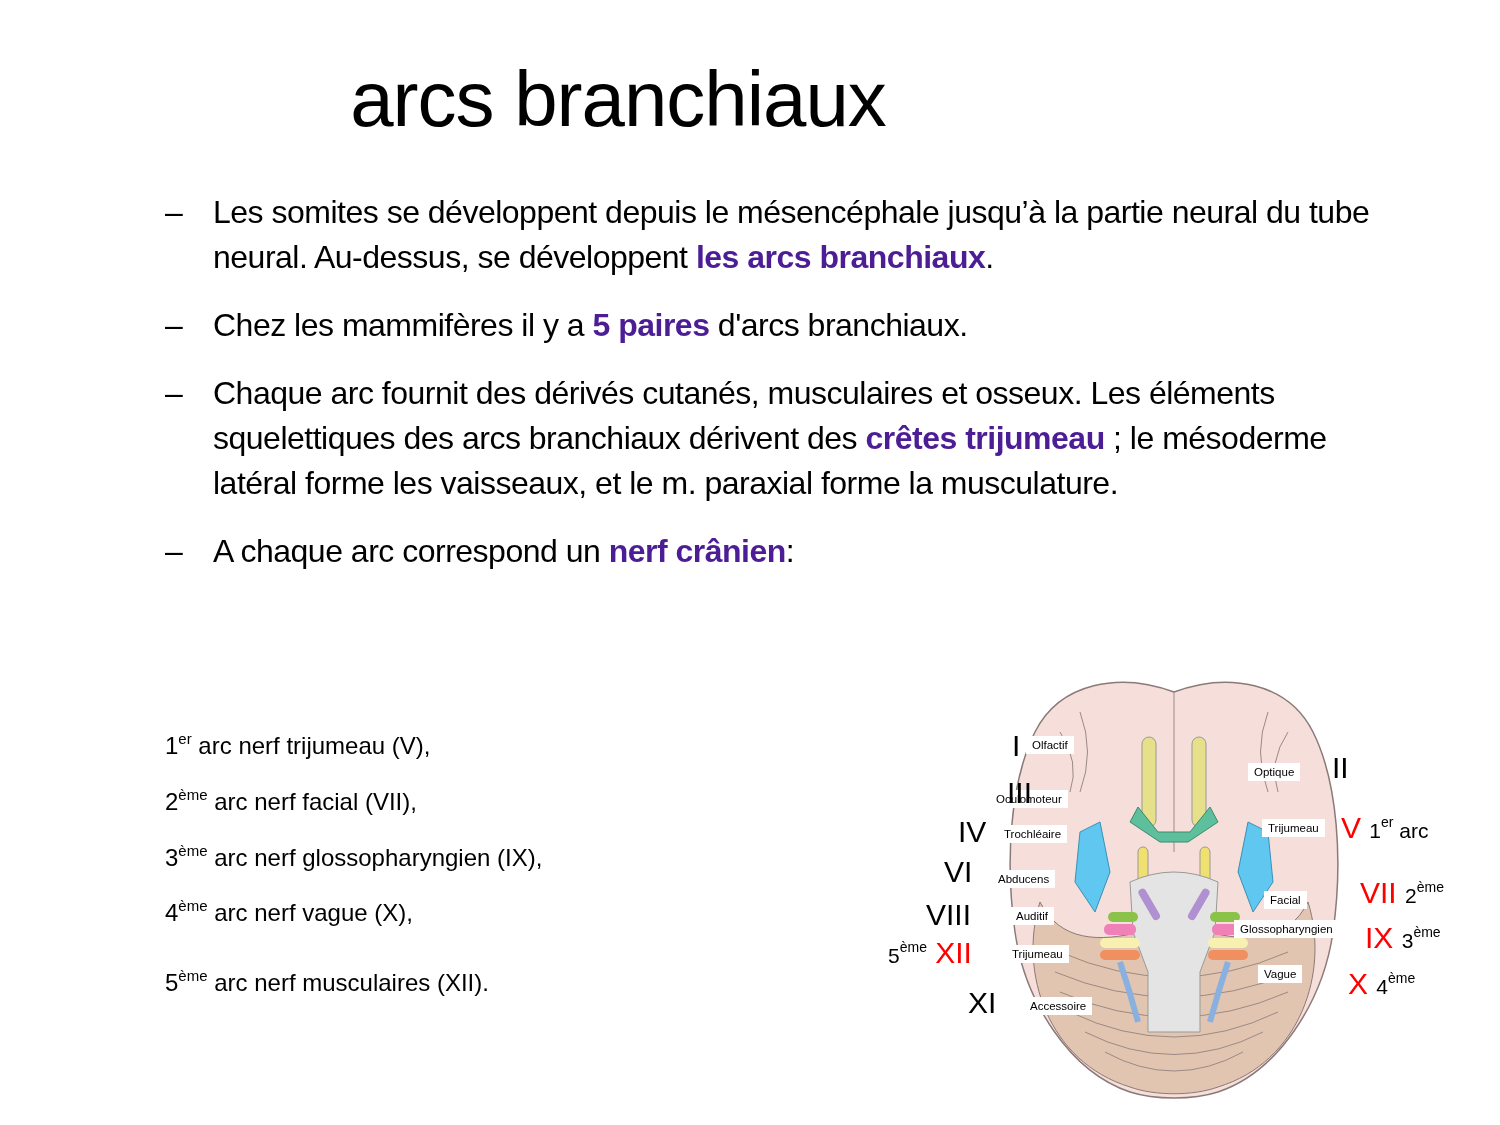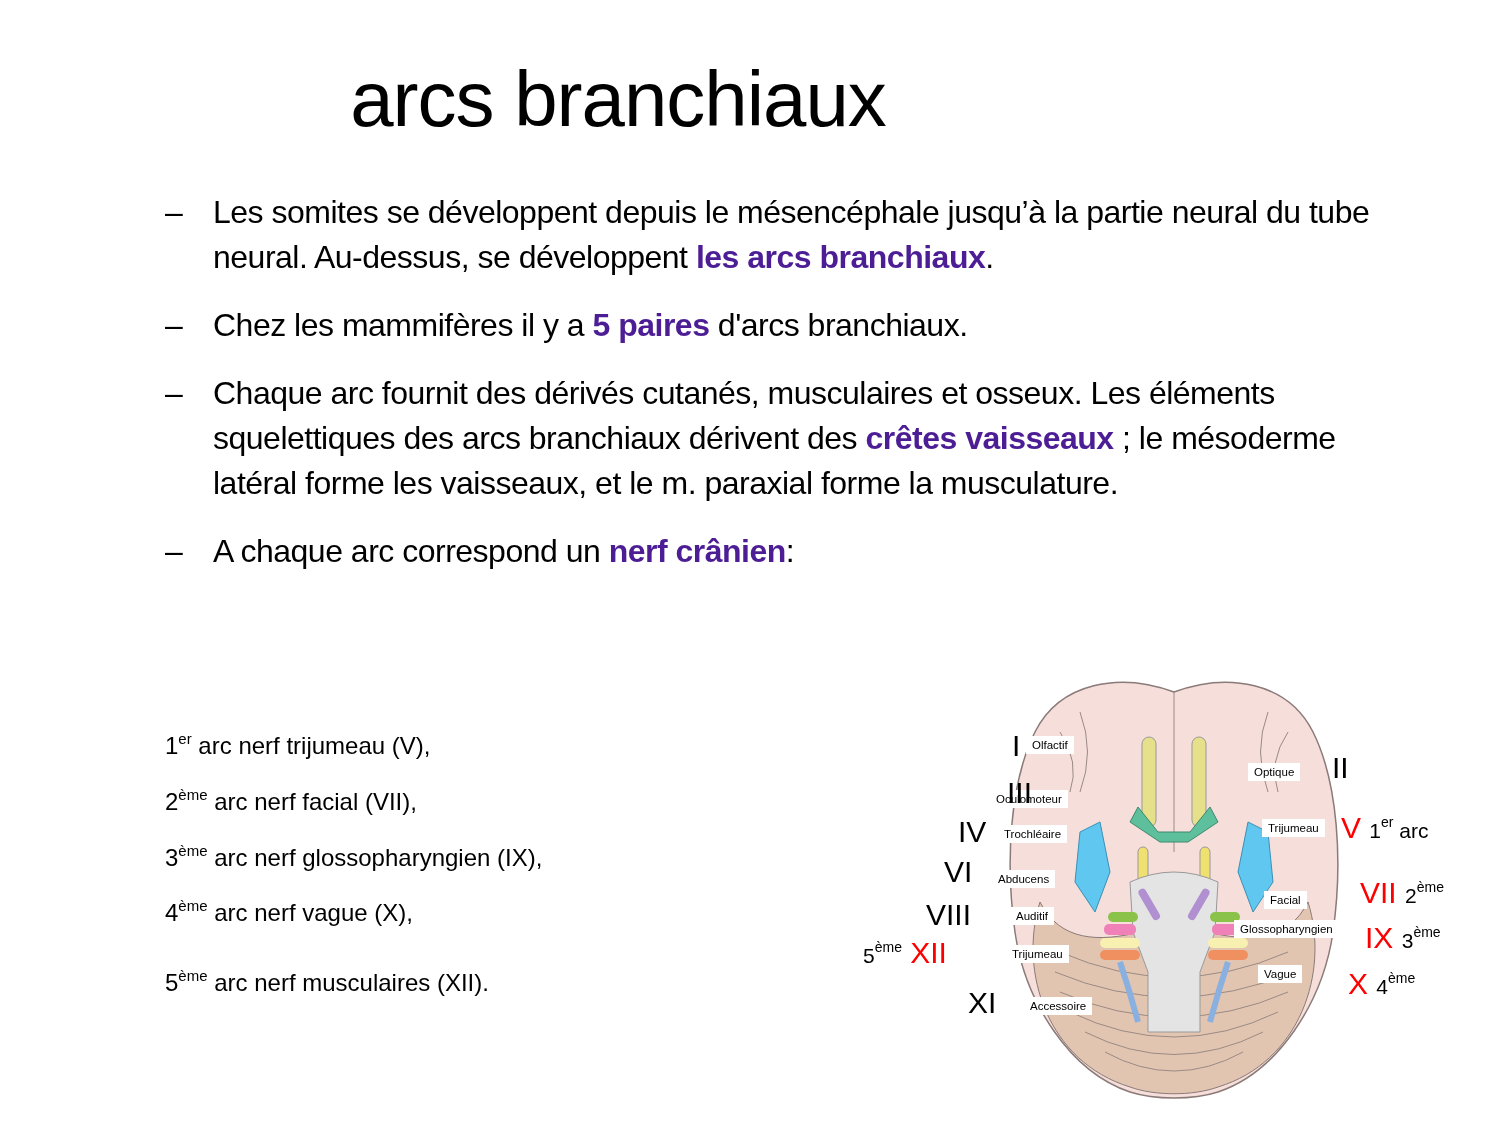--- a/index.html
+++ b/index.html
@@ -29,21 +29,21 @@
   <div class="bullet">
     <span class="dash">–</span>
     <span>Les somites se développent depuis le mésencéphale jusqu’à la partie neural du tube neural. Au-dessus, se développent </span><span class="hl">les arcs branchiaux</span><span>.</span>
   </div>
   <div class="bullet">
     <span class="dash">–</span>
     <span>Chez les mammifères il y a </span><span class="hl">5 paires</span><span> d'arcs branchiaux.</span>
   </div>
   <div class="bullet">
     <span class="dash">–</span>
-    <span>Chaque arc fournit des dérivés cutanés, musculaires et osseux. Les éléments squelettiques des arcs branchiaux dérivent des </span><span class="hl">crêtes vaisseaux</span><span> ; le mésoderme latéral forme les vaisseaux, et le m. paraxial forme la musculature.</span>
+    <span>Chaque arc fournit des dérivés cutanés, musculaires et osseux. Les éléments squelettiques des arcs branchiaux dérivent des </span><span class="hl">crêtes trijumeau</span><span> ; le mésoderme latéral forme les vaisseaux, et le m. paraxial forme la musculature.</span>
   </div>
   <div class="bullet">
     <span class="dash">–</span>
     <span>A chaque arc correspond un </span><span class="hl">nerf crânien</span><span>:</span>
   </div>
 </div>
 
 <div class="arcs">
   <div class="arc" style="top:0px"><span>1</span><sup>er</sup><span> arc nerf trijumeau (V),</span></div>
   <div class="arc" style="top:56px"><span>2</span><sup>ème</sup><span> arc nerf facial (VII),</span></div>
@@ -102,20 +102,20 @@
 <div class="lbl" style="left:1262px;top:819px">Trijumeau</div>
 <div class="lbl" style="left:1264px;top:891px">Facial</div>
 <div class="lbl" style="left:1234px;top:920px">Glossopharyngien</div>
 <div class="lbl" style="left:1258px;top:965px">Vague</div>
 
 <div class="rn" style="left:1012px;top:731px">I</div>
 <div class="rn" style="left:1007px;top:778px">III</div>
 <div class="rn" style="left:958px;top:817px">IV</div>
 <div class="rn" style="left:944px;top:857px">VI</div>
 <div class="rn" style="left:926px;top:900px">VIII</div>
-<div class="rn" style="left:863px;top:938px"><span class="small">5</span><sup class="small" style="font-size:14px">ème</sup> <span class="red">XII</span></div>
+<div class="rn" style="left:888px;top:938px"><span class="small">5</span><sup class="small" style="font-size:14px">ème</sup> <span class="red">XII</span></div>
 <div class="rn" style="left:968px;top:988px">XI</div>
 
 <div class="rn" style="left:1332px;top:753px">II</div>
 <div class="rn" style="left:1341px;top:813px"><span class="red">V</span> <span class="small">1</span><sup class="small" style="font-size:14px">er</sup><span class="small"> arc</span></div>
 <div class="rn" style="left:1360px;top:878px"><span class="red">VII</span> <span class="small">2</span><sup class="small" style="font-size:14px">ème</sup></div>
 <div class="rn" style="left:1365px;top:923px"><span class="red">IX</span> <span class="small">3</span><sup class="small" style="font-size:14px">ème</sup></div>
 <div class="rn" style="left:1348px;top:969px"><span class="red">X</span> <span class="small">4</span><sup class="small" style="font-size:14px">ème</sup></div>
 
 </body></html>

